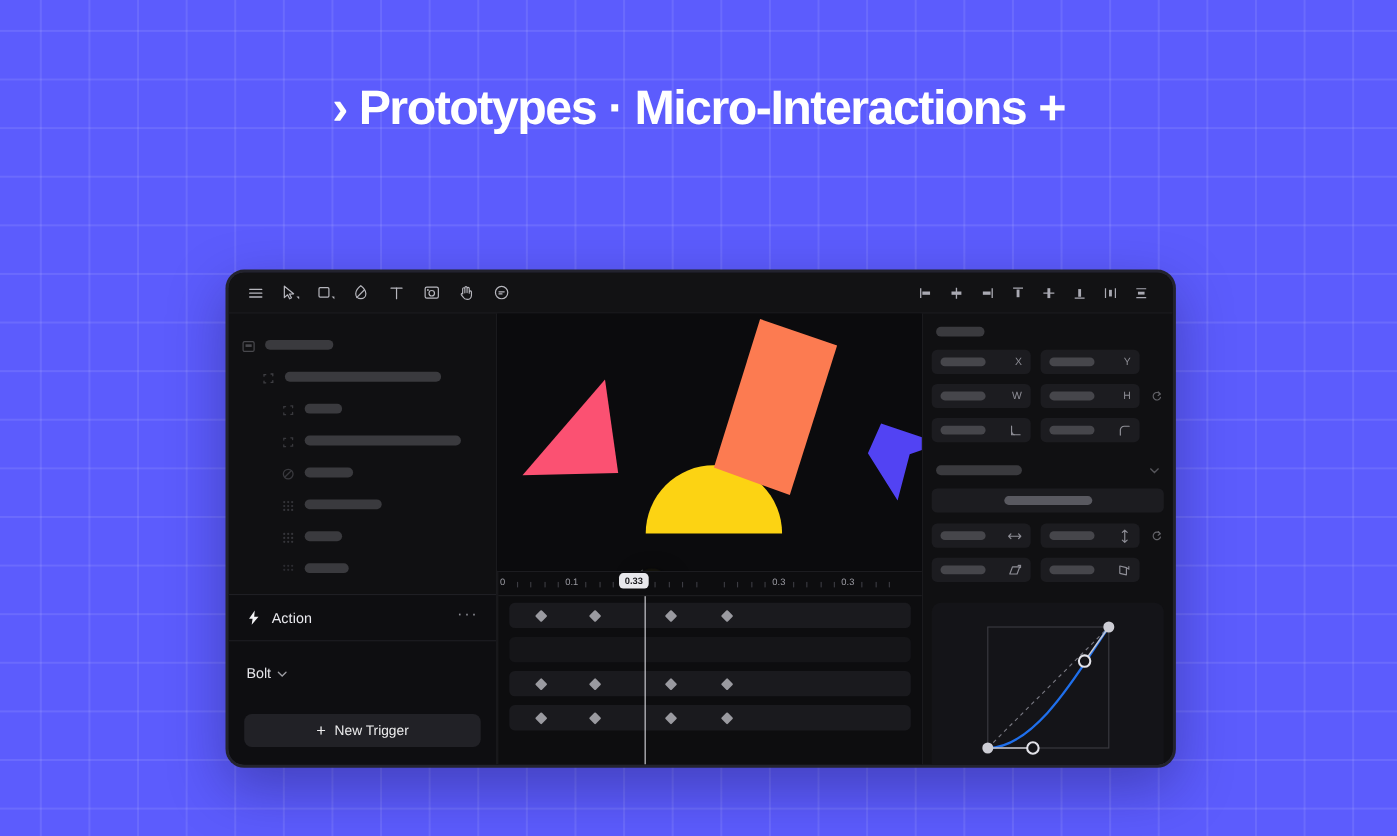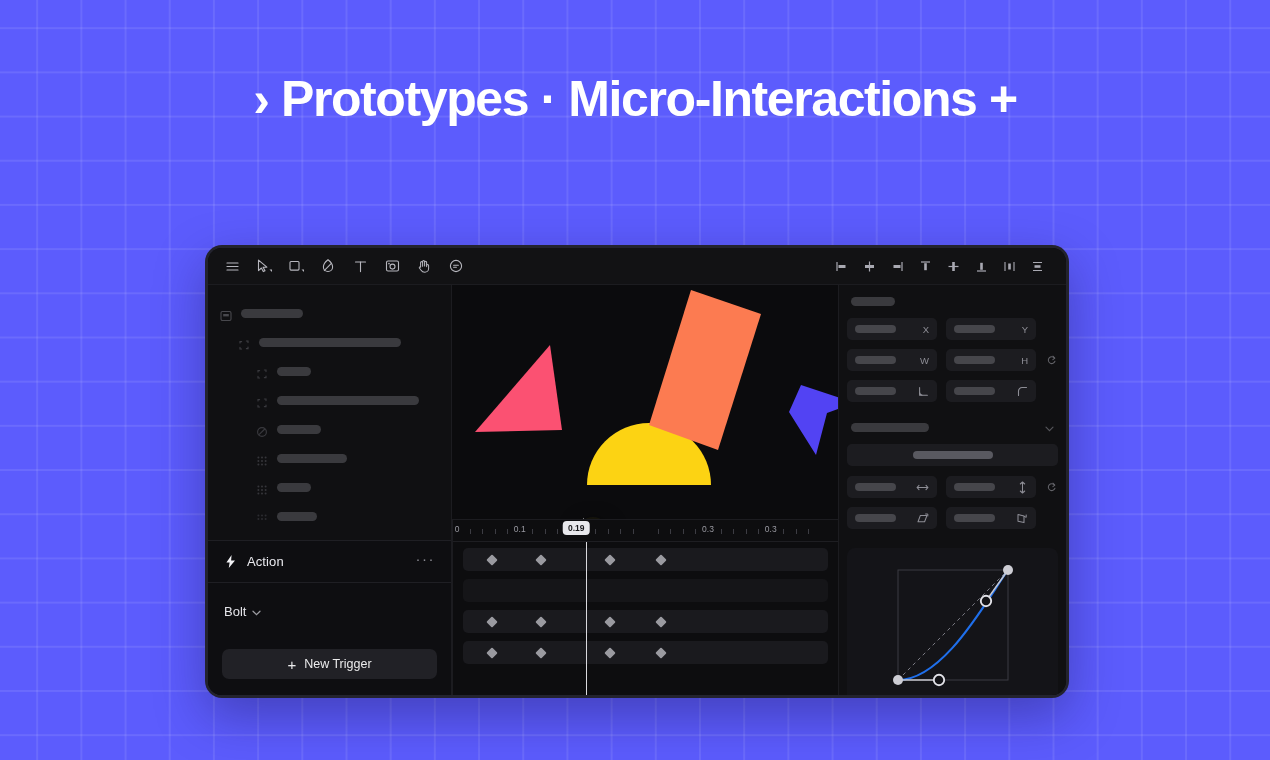--- a/index.html
+++ b/index.html
@@ -16,21 +16,21 @@
     background-image:
       linear-gradient(to right, rgba(255,255,255,.09) 1.5px, transparent 1.5px),
       linear-gradient(to bottom, rgba(255,255,255,.09) 1.5px, transparent 1.5px);
     background-size:44.2px 44.2px;
     background-position:-8px -17px;
   }
   
   #headline{
     position:absolute; left:0; right:0; top:66px;
     text-align:center; color:#fff;
-    font-weight:800; font-size:50px; line-height:66px;
+    font-weight:800; font-size:44px; line-height:66px;
     letter-spacing:-1.4px;
     text-shadow:0 1px 0 rgba(0,0,0,.04);
   }
   #headline .chev{ font-weight:700; }
   
   #app-window{
     position:absolute; left:205px; top:245px;
     width:864px; height:453px;
     background:#23232e;
     border-radius:17px;
@@ -511,21 +511,21 @@
               <div class="rl-tick" style="left: 292.69px;"></div>
               <div class="rl-tick" style="left: 305.241px;"></div>
               <div class="rl-tick" style="left: 330.345px;"></div>
               <div class="rl-tick" style="left: 342.897px;"></div>
               <div class="rl-tick" style="left: 355.448px;"></div>
               <div class="rl-lab" style="left: 4px;">0</div>
               <div class="rl-lab" style="left: 66.7586px;">0.1</div>
               <div class="rl-lab" style="left: 192.276px; margin-top: 27px;">0.3</div>
               <div class="rl-lab" style="left: 255.034px;">0.3</div>
               <div class="rl-lab" style="left: 317.793px;">0.3</div>
-              <div id="playhead-badge" style="left: 123.241px;">0.19</div>
+              <div id="playhead-badge" style="left: 123.241px;">0.33</div>
             </div>
           <div id="playhead-line" style="left: 133.241px;"></div>
           <div id="tl-rows">
               <div class="tl-row">
                 <span class="kf" style="left: 29.4138px;"></span>
                 <span class="kf" style="left: 77.7379px;"></span>
                 <span class="kf" style="left: 147.4px;"></span>
                 <span class="kf" style="left: 198.234px;"></span>
               </div>
               <div class="tl-row empty"></div>

